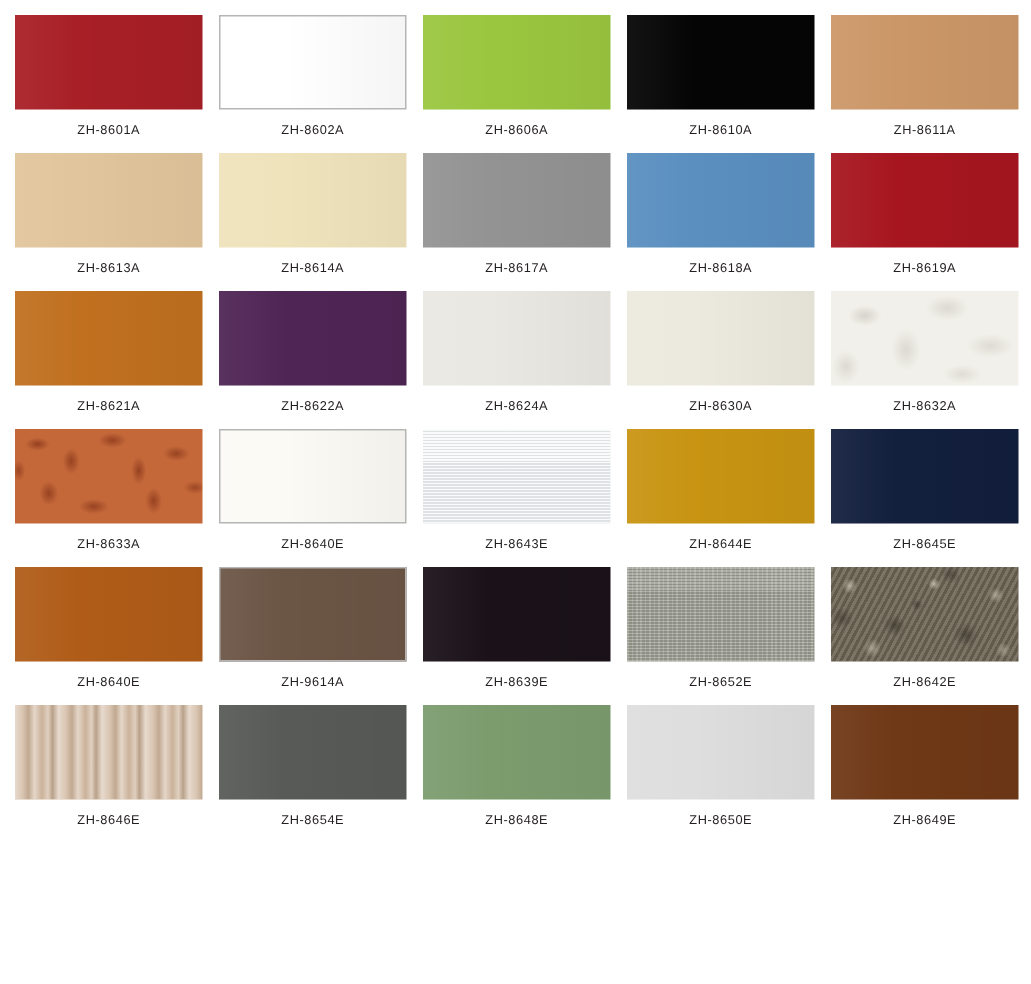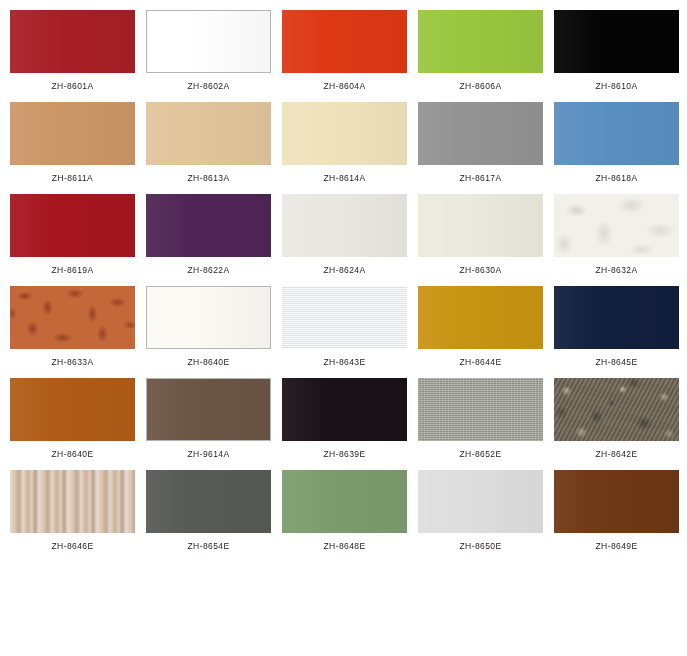--- a/index.html
+++ b/index.html
@@ -170,26 +170,20 @@
       </div>
       <div class="swatch-label">ZH-8601A</div>
     </div>
     <div class="swatch-cell">
       <div class="swatch-chip bordered" style="background-color: rgb(255, 255, 255);">
         <span class="tex tex-sheen"></span>
       </div>
       <div class="swatch-label">ZH-8602A</div>
     </div>
     <div class="swatch-cell">
-      <div class="swatch-chip" style="background-color: rgb(221, 56, 21);">
-        <span class="tex tex-sheen"></span>
-      </div>
-      <div class="swatch-label">ZH-8604A</div>
-    </div>
-    <div class="swatch-cell">
       <div class="swatch-chip" style="background-color: rgb(154, 198, 63);">
         <span class="tex tex-sheen"></span>
       </div>
       <div class="swatch-label">ZH-8606A</div>
     </div>
     <div class="swatch-cell">
       <div class="swatch-chip" style="background-color: rgb(5, 5, 5);">
         <span class="tex tex-sheen"></span>
       </div>
       <div class="swatch-label">ZH-8610A</div>
@@ -222,20 +216,26 @@
       <div class="swatch-chip" style="background-color: rgb(90, 143, 192);">
         <span class="tex tex-sheen"></span>
       </div>
       <div class="swatch-label">ZH-8618A</div>
     </div>
     <div class="swatch-cell">
       <div class="swatch-chip" style="background-color: rgb(167, 22, 31);">
         <span class="tex tex-sheen"></span>
       </div>
       <div class="swatch-label">ZH-8619A</div>
+    </div>
+    <div class="swatch-cell">
+      <div class="swatch-chip" style="background-color: rgb(192, 112, 31);">
+        <span class="tex tex-sheen"></span>
+      </div>
+      <div class="swatch-label">ZH-8621A</div>
     </div>
     <div class="swatch-cell">
       <div class="swatch-chip" style="background-color: rgb(79, 37, 85);">
         <span class="tex tex-sheen"></span>
       </div>
       <div class="swatch-label">ZH-8622A</div>
     </div>
     <div class="swatch-cell">
       <div class="swatch-chip" style="background-color: rgb(234, 232, 226);">
         <span class="tex tex-sheen"></span>

